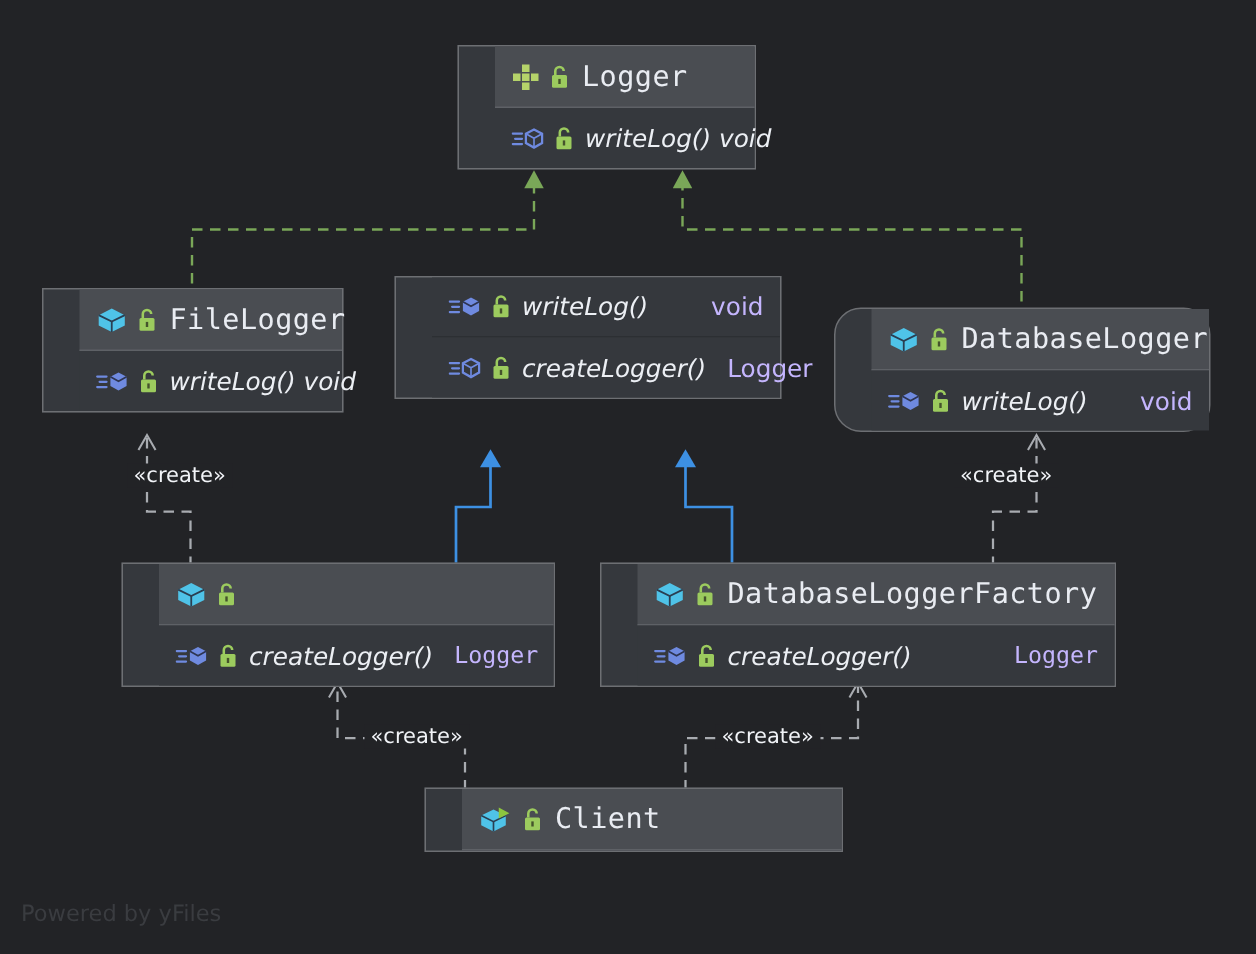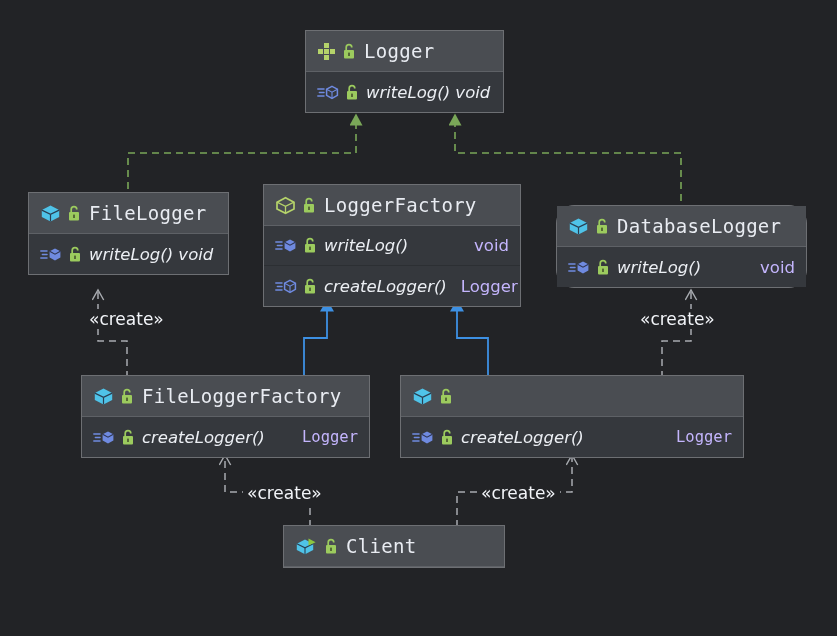--- a/index.html
+++ b/index.html
@@ -12,20 +12,21 @@
   }
   #canvas{position:absolute;left:0;top:0;width:837px;height:636px;}
   svg.edges{position:absolute;left:0;top:0;width:837px;height:636px;pointer-events:none;}
 
   .node{
     position:absolute;
     border:1px solid #6d6f73;
     box-sizing:border-box;
     background:#35383d;
     z-index:5;
+    padding-left:24px;
   }
   .node .hdr{
     background:#4a4d52;
     display:flex;align-items:center;
     height:41px;
     padding:0 11px;
     box-sizing:border-box;
     border-bottom:1px solid #5e6166;
   }
   .node .row{
@@ -57,21 +58,21 @@
     font-size:16.5px;color:#c4b5fd;white-space:nowrap;margin-left:auto;padding-left:14px;
   }
   .mem-type.mono{font-family:"DejaVu Sans Mono", monospace;font-size:15.5px;}
 
   .ico{display:inline-flex;align-items:center;flex:0 0 auto;}
   .ico svg{display:block;}
   .lock{display:inline-flex;align-items:center;margin-left:6px;flex:0 0 auto;}
 
   .edge-label{
     position:absolute;
-    font-size:17px;
+    font-size:14px;
     color:#f2f4f8;
     background:#222326;
     padding:0 4px;
     white-space:nowrap;
     z-index:6;
   }
   .watermark{
     position:absolute;
     left:14px;top:600px;
     font-size:15px;
@@ -211,36 +212,20 @@
           <path d="M4.2,7 L4.2,4.4 A2.8,2.8 0 0 1 9.8,4.4" fill="none" stroke="#9ccb5e" stroke-width="1.7"></path>
           <rect x="2" y="7" width="10" height="8.5" rx="1" fill="#9ccb5e"></rect>
           <rect x="6.2" y="9.6" width="1.6" height="3.4" fill="#45532c"></rect>
         </svg>
       </span>
       <span class="mem">writeLog() void</span>
     </div>
   </div>
 
   <div class="node" style="left:263px;top:184px;width:258px;">
-    <div class="hdr">
-      <span class="ico">
-        <svg width="21" height="19" viewBox="0 0 21 19">
-          <path d="M10.5,1.8 L19,6.2 L19,12.9 L10.5,17.2 L2,12.9 L2,6.2 Z" fill="none" stroke="#b5d36a" stroke-width="1.7"></path>
-          <path d="M2,6.2 L10.5,10.3 L19,6.2 M10.5,10.3 L10.5,17.2" fill="none" stroke="#b5d36a" stroke-width="1.3"></path>
-        </svg>
-      </span>
-      <span class="lock">
-        <svg width="14" height="17" viewBox="0 0 14 17">
-          <path d="M4.2,7 L4.2,4.4 A2.8,2.8 0 0 1 9.8,4.4" fill="none" stroke="#9ccb5e" stroke-width="1.7"></path>
-          <rect x="2" y="7" width="10" height="8.5" rx="1" fill="#9ccb5e"></rect>
-          <rect x="6.2" y="9.6" width="1.6" height="3.4" fill="#45532c"></rect>
-        </svg>
-      </span>
-      <span class="cls-name">LoggerFactory</span>
-    </div>
     <div class="row">
       <span class="ico">
         <svg width="22" height="17" viewBox="0 0 22 17">
           <g stroke="#6f8ae0" stroke-width="1.5" stroke-linecap="round">
             <line x1="0.8" y1="5" x2="7" y2="5"></line>
             <line x1="2.4" y1="8.5" x2="7" y2="8.5"></line>
             <line x1="0.8" y1="12" x2="7" y2="12"></line>
           </g>
           <path d="M15,2.4 L20.4,5.2 L20.4,11.4 L15,14.4 L9.6,11.4 L9.6,5.2 Z" fill="#6f8ae0"></path>
           <path d="M9.6,5.2 L15,8.2 L20.4,5.2" fill="none" stroke="#2e3552" stroke-width="1.1"></path>
@@ -331,21 +316,20 @@
           <path d="M10.5,10.4 L10.5,17.4" stroke="#2a3f52" stroke-width="1.2"></path>
         </svg>
       </span>
       <span class="lock">
         <svg width="14" height="17" viewBox="0 0 14 17">
           <path d="M4.2,7 L4.2,4.4 A2.8,2.8 0 0 1 9.8,4.4" fill="none" stroke="#9ccb5e" stroke-width="1.7"></path>
           <rect x="2" y="7" width="10" height="8.5" rx="1" fill="#9ccb5e"></rect>
           <rect x="6.2" y="9.6" width="1.6" height="3.4" fill="#45532c"></rect>
         </svg>
       </span>
-      <span class="cls-name">FileLoggerFactory</span>
     </div>
     <div class="row">
       <span class="ico">
         <svg width="22" height="17" viewBox="0 0 22 17">
           <g stroke="#6f8ae0" stroke-width="1.5" stroke-linecap="round">
             <line x1="0.8" y1="5" x2="7" y2="5"></line>
             <line x1="2.4" y1="8.5" x2="7" y2="8.5"></line>
             <line x1="0.8" y1="12" x2="7" y2="12"></line>
           </g>
           <path d="M15,2.4 L20.4,5.2 L20.4,11.4 L15,14.4 L9.6,11.4 L9.6,5.2 Z" fill="#6f8ae0"></path>
@@ -373,20 +357,21 @@
           <path d="M10.5,10.4 L10.5,17.4" stroke="#2a3f52" stroke-width="1.2"></path>
         </svg>
       </span>
       <span class="lock">
         <svg width="14" height="17" viewBox="0 0 14 17">
           <path d="M4.2,7 L4.2,4.4 A2.8,2.8 0 0 1 9.8,4.4" fill="none" stroke="#9ccb5e" stroke-width="1.7"></path>
           <rect x="2" y="7" width="10" height="8.5" rx="1" fill="#9ccb5e"></rect>
           <rect x="6.2" y="9.6" width="1.6" height="3.4" fill="#45532c"></rect>
         </svg>
       </span>
+      <span class="cls-name">DatabaseLoggerFactory</span>
     </div>
     <div class="row">
       <span class="ico">
         <svg width="22" height="17" viewBox="0 0 22 17">
           <g stroke="#6f8ae0" stroke-width="1.5" stroke-linecap="round">
             <line x1="0.8" y1="5" x2="7" y2="5"></line>
             <line x1="2.4" y1="8.5" x2="7" y2="8.5"></line>
             <line x1="0.8" y1="12" x2="7" y2="12"></line>
           </g>
           <path d="M15,2.4 L20.4,5.2 L20.4,11.4 L15,14.4 L9.6,11.4 L9.6,5.2 Z" fill="#6f8ae0"></path>
@@ -398,21 +383,21 @@
           <path d="M4.2,7 L4.2,4.4 A2.8,2.8 0 0 1 9.8,4.4" fill="none" stroke="#9ccb5e" stroke-width="1.7"></path>
           <rect x="2" y="7" width="10" height="8.5" rx="1" fill="#9ccb5e"></rect>
           <rect x="6.2" y="9.6" width="1.6" height="3.4" fill="#45532c"></rect>
         </svg>
       </span>
       <span class="mem">createLogger()</span>
       <span class="mem-type mono">Logger</span>
     </div>
   </div>
 
-  <div class="node" style="left:283px;top:525px;width:222px;">
+  <div class="node" style="left:283px;top:525px;width:279px;">
     <div class="hdr">
       <span class="ico">
         <svg width="23" height="19" viewBox="0 0 23 19">
           <path d="M10,2.6 L18.2,6.7 L18.2,13.1 L10,17.3 L1.8,13.1 L1.8,6.7 Z" fill="#4fc3e8"></path>
           <path d="M1.8,6.7 L10,10.8 L18.2,6.7" fill="none" stroke="#2a3f52" stroke-width="1.1"></path>
           <path d="M10,10.8 L10,17.3" stroke="#2a3f52" stroke-width="1.1"></path>
           <path d="M13.5,1.4 L20.6,5.2 L13.5,8.6 Z" fill="#8dc63f"></path>
         </svg>
       </span>
       <span class="lock">
@@ -427,14 +412,15 @@
   </div>
 
   <div class="edge-label" style="left:85px;top:309px;">«create»</div>
 
   <div class="edge-label" style="left:636px;top:309px;">«create»</div>
 
   <div class="edge-label" style="left:243px;top:483px;">«create»</div>
 
   <div class="edge-label" style="left:477px;top:483px;">«create»</div>
 
+  <div class="watermark">Powered by yFiles</div>
 
 </div>
 
 </body></html>

